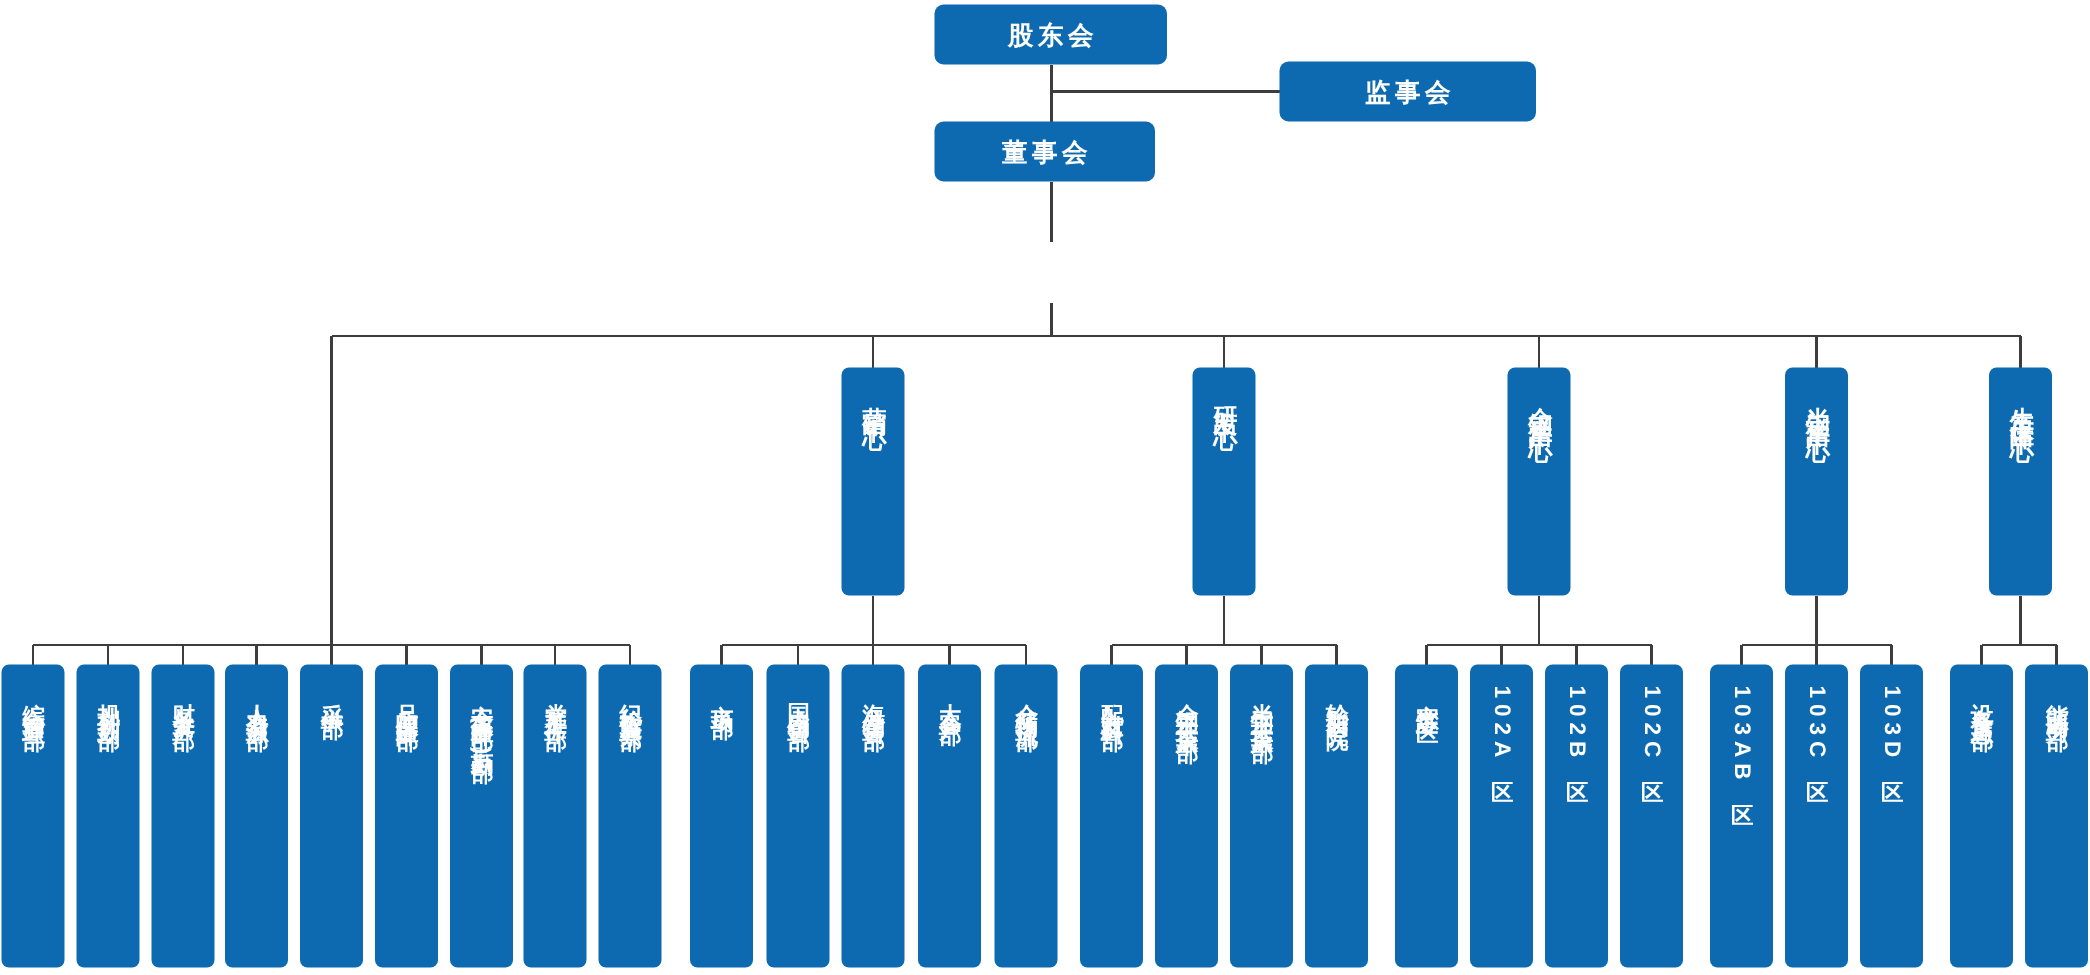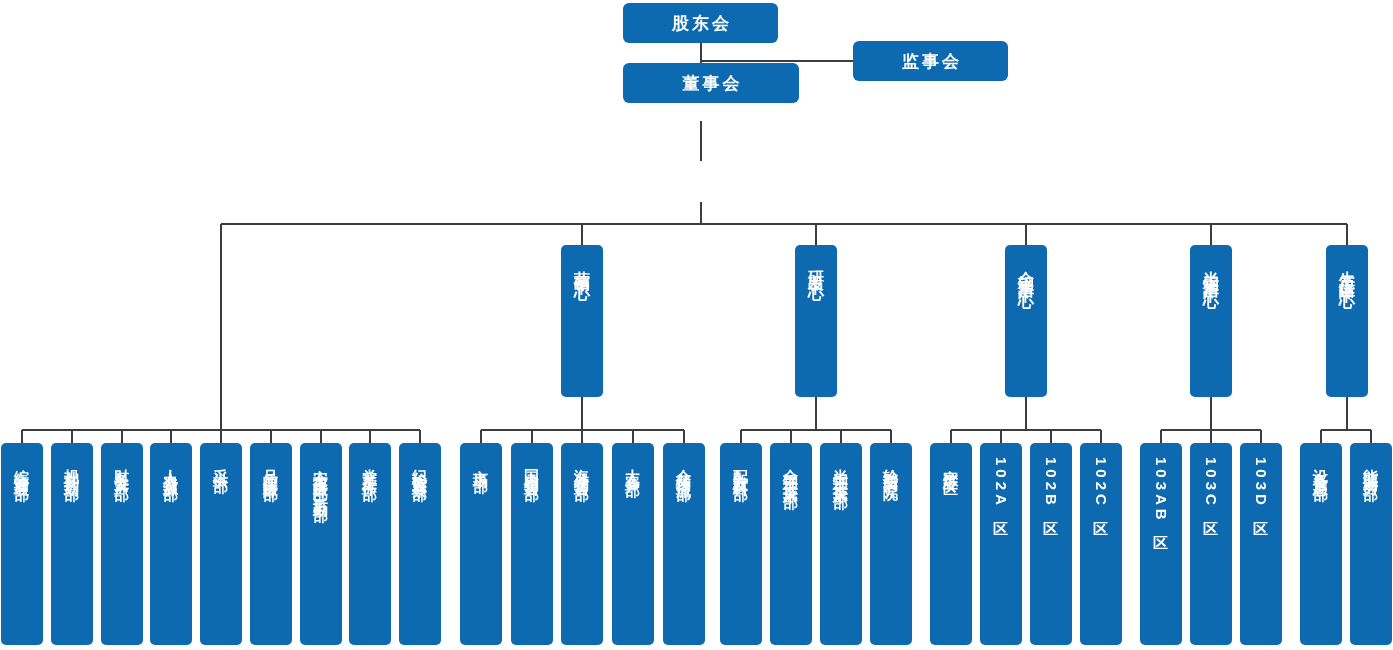--- a/index.html
+++ b/index.html
@@ -111,24 +111,24 @@
       <line x1="1161" y1="430" x2="1161" y2="443" stroke="#3d3d3d" stroke-width="1.4" shape-rendering="crispEdges"></line>
       <line x1="1211" y1="430" x2="1211" y2="443" stroke="#3d3d3d" stroke-width="1.4" shape-rendering="crispEdges"></line>
       <line x1="1261" y1="430" x2="1261" y2="443" stroke="#3d3d3d" stroke-width="1.4" shape-rendering="crispEdges"></line>
       <line x1="1321" y1="430" x2="1371" y2="430" stroke="#3d3d3d" stroke-width="1.4" shape-rendering="crispEdges"></line>
       <line x1="1321" y1="430" x2="1321" y2="443" stroke="#3d3d3d" stroke-width="1.4" shape-rendering="crispEdges"></line>
       <line x1="1371" y1="430" x2="1371" y2="443" stroke="#3d3d3d" stroke-width="1.4" shape-rendering="crispEdges"></line>
     </svg>
     <div class="hbox" style="left: 623px; top: 3px; width: 155px; height: 40px;">
       <span>股东会</span>
     </div>
-    <div class="hbox" style="left: 853px; top: 41px; width: 155px; height: 40px;">
+    <div class="hbox" style="left: 853px; top: 41px; width: 171px; height: 40px;">
       <span>监事会</span>
     </div>
-    <div class="hbox" style="left: 623px; top: 63px; width: 176px; height: 40px;">
+    <div class="hbox" style="left: 623px; top: 81px; width: 147px; height: 40px;">
       <span>董事会</span>
     </div>
     <div class="vbox center-node" style="left: 561px; top: 245px; width: 42px; height: 152px;">
       <span class="vtext">营销中心</span>
     </div>
     <div class="vbox center-node" style="left: 795px; top: 245px; width: 42px; height: 152px;">
       <span class="vtext">研发中心</span>
     </div>
     <div class="vbox center-node" style="left: 1005px; top: 245px; width: 42px; height: 152px;">
       <span class="vtext">全钢生产中心</span>

